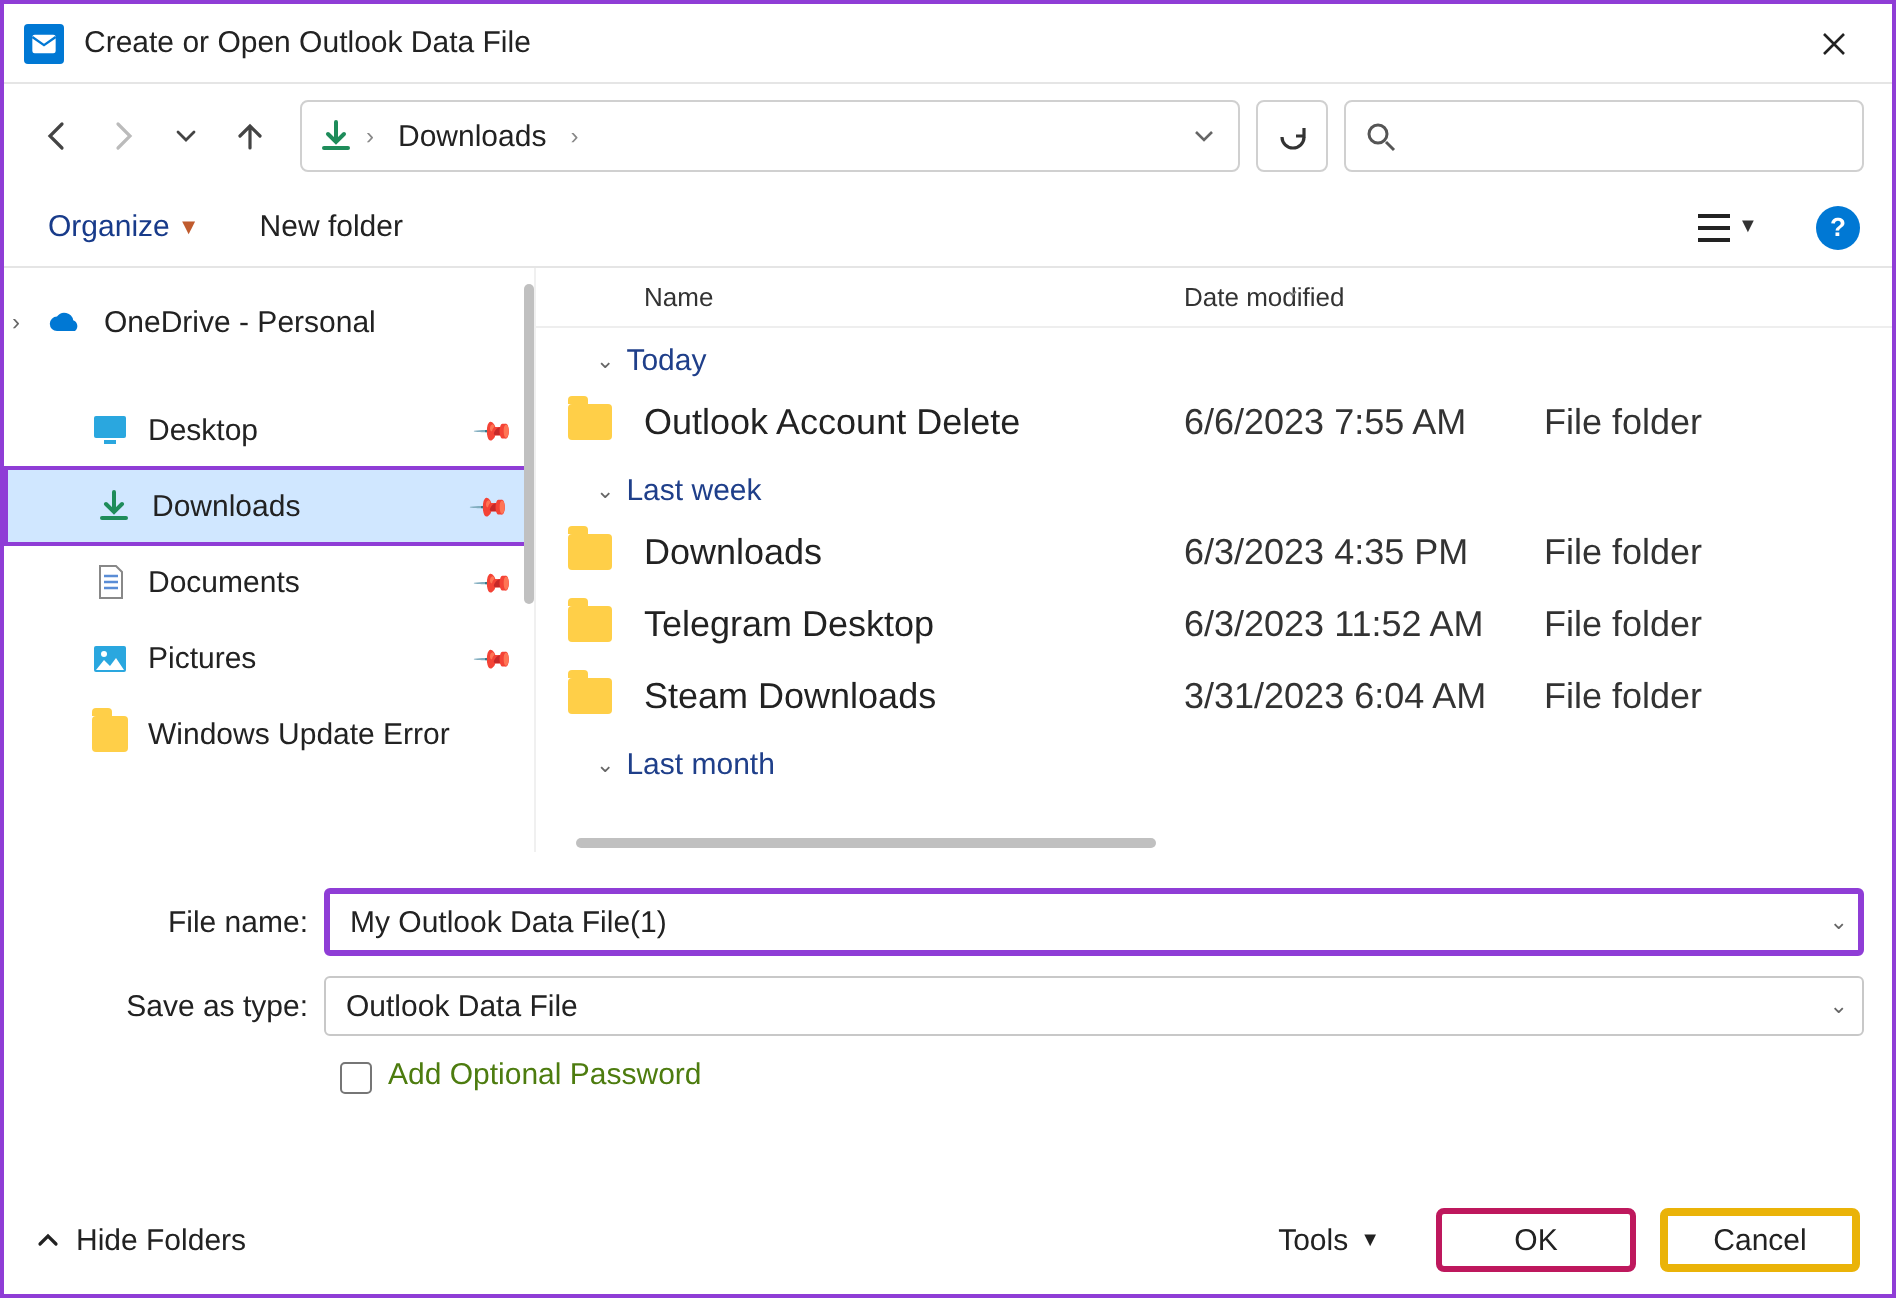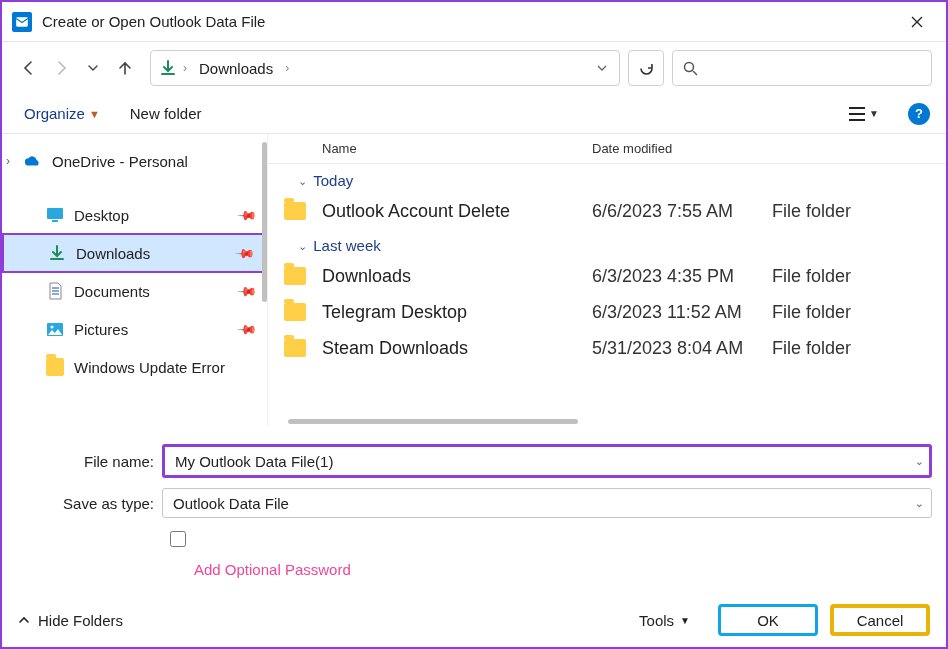--- a/index.html
+++ b/index.html
@@ -70,29 +70,29 @@
   
   .save-area { padding: 18px 14px 6px 14px; }
   .field-row { display:flex; align-items:center; margin-bottom: 10px; }
   .field-label { width: 146px; text-align:right; padding-right: 8px; font-size:15px; color:#222; }
   .field-ctrl { flex:1; position:relative; }
   .field-input { width:100%; height: 30px; border: 1px solid #c8c8c8; border-radius:3px; padding: 0 26px 0 10px; font-size:15px; color:#222; outline:none; }
   .field-input.highlight { border: 3px solid #8f3dd6; height: 34px; }
   .field-dd { position:absolute; right:8px; top:50%; transform:translateY(-50%); color:#666; font-size:11px; pointer-events:none; }
   .opt-row { display:flex; align-items:flex-start; padding-left: 154px; gap:8px; }
   .opt-row input { width:16px; height:16px; margin-top:3px; }
-  .opt-text { color:#ec4899; font-size:15px; line-height:1.3;margin-top:32px; }
+  .opt-text { color:#4d7c0f; font-size:15px; line-height:1.3; }
 
   
   .footer { position:absolute; left:2px; right:2px; bottom:2px; height: 50px; display:flex; align-items:center; padding: 0 14px; gap: 12px; }
   .hide-folders { display:flex; align-items:center; gap:8px; cursor:pointer; font-size:15px; color:#222; }
   .footer-spacer { flex:1; }
   .tools { display:flex; align-items:center; gap:6px; font-size:15px; color:#222; cursor:pointer; margin-right: 16px;}
   .btn { min-width: 100px; height: 32px; border: 4px solid #eab308; background:#fff; border-radius:4px; font-size:15px; color:#222; cursor:pointer; }
-  .btn.highlight { border: 3px solid #0ea5e9; }
+  .btn.highlight { border: 3px solid #be185d; }
 
   svg { display:block; }
 </style>
 </head>
 <body>
 
 <div class="titlebar">
   <div class="app-icon">
     <svg width="14" height="14" viewBox="0 0 24 24">
         <rect x="2" y="4" width="20" height="16" rx="2" fill="#fff"></rect>
@@ -291,23 +291,24 @@
           </div>
           <div class="r-name">Telegram Desktop</div>
           <div class="r-date">6/3/2023 11:52 AM</div>
           <div class="r-type">File folder</div>
         </div>
         <div class="row">
           <div class="r-icon">
             <span class="folder-ic"></span>
           </div>
           <div class="r-name">Steam Downloads</div>
-          <div class="r-date">5/31/2023 8:04 AM</div>
+          <div class="r-date">3/31/2023 6:04 AM</div>
           <div class="r-type">File folder</div>
         </div>
+        <div class="group-head"><span class="chev">⌄</span>Last month</div>
       </div>
 
     <div class="hbar">
         <div class="hbar-thumb"></div>
       </div>
   </div>
 </div>
 
 <div class="save-area">
   <div class="field-row">

